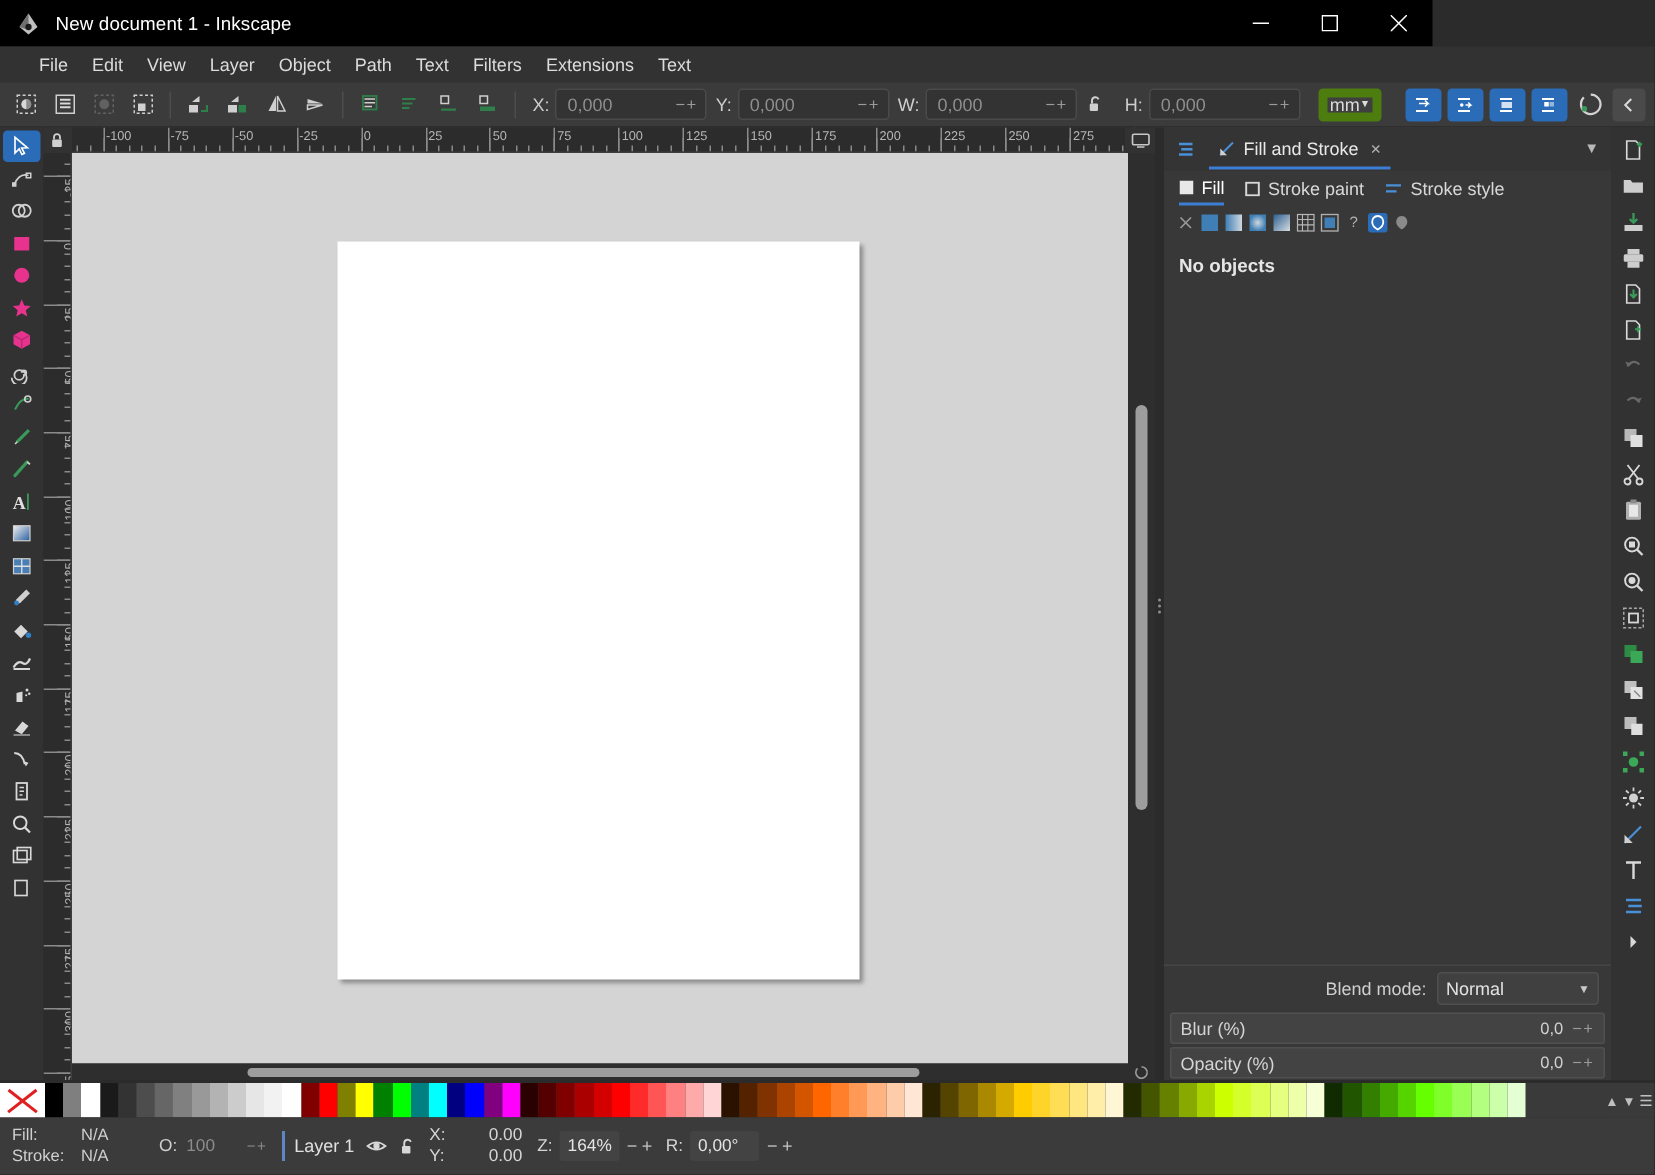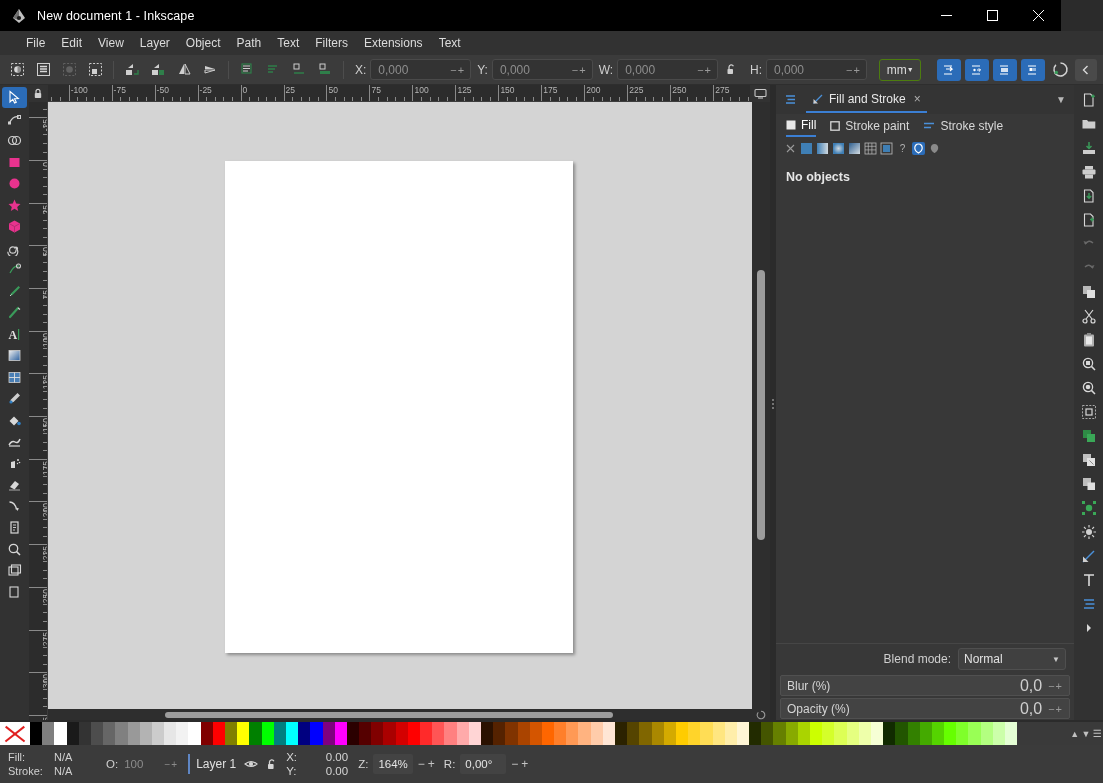--- a/index.html
+++ b/index.html
@@ -8,21 +8,21 @@
     background: #2b2b2b;
     font-family: "Liberation Sans", sans-serif;
     font-size: 12px;
     color: #d6d6d6;
     overflow: hidden;
   }
   .app { position: relative; width: 1103px; height: 783px; }
 
   
   .titlebar {
-    position: absolute; top: 0; left: 0; width: 1061px; height: 31px;
+    position: absolute; top: 0; left: 0; width: 955px; height: 31px;
     background: #000000; display: flex; align-items: center;
   }
   .title-logo { width: 18px; height: 18px; margin-left: 10px; margin-right: 9px; flex: none; }
   .title-text { font-size: 12.5px; color: #ffffff; letter-spacing: .1px; }
   .win-btns { margin-left: auto; display: flex; height: 31px; }
   .win-btn {
     width: 46px; height: 31px; display: flex; align-items: center; justify-content: center;
     color: #ffffff; font-size: 11px;
   }
 
@@ -48,21 +48,21 @@
   .tb-sep { width: 1px; height: 18px; background: #4d4d4d; margin: 0 5px; flex: none; }
   .fld-label { font-size: 12px; color: #cfcfcf; margin: 0 4px 0 6px; }
   .spin {
     display: flex; align-items: center; background: #333333; border: 1px solid #4a4a4a;
     border-radius: 3px; height: 21px; width: 104px; padding: 0 3px;
   }
   .spin .val { flex: 1; font-size: 12px; color: #8e8e8e; padding-left: 4px; }
   .spin .pm { color: #9a9a9a; font-size: 11px; letter-spacing: 1px; padding-right: 2px; }
   .unit-sel {
     display: flex; align-items: center; justify-content: center; gap: 0;
-    background: #3f3f3f; border: 1px solid #4d7c0f; border-radius: 3px;
+    background: #3f3f3f; border: 6px solid #4d7c0f; border-radius: 3px;
     height: 22px; width: 44px; margin-left: 12px; font-size: 12px; color: #dcdcdc;
   }
   .blue-btn {
     width: 24px; height: 22px; margin: 0 2px; border-radius: 3px;
     background: #2b6cb8; display: flex; align-items: center; justify-content: center; flex: none;
   }
 
   
   .toolbox {
     position: absolute; top: 85px; left: 0; width: 29px; height: 635px;
@@ -184,21 +184,21 @@
     background: #404040; border: 1px solid #4f4f4f; border-radius: 3px; padding: 0 5px;
     font-size: 12px; color: #e2e2e2;
   }
   .blend-sel .cv { margin-left: auto; font-size: 8px; color: #c8c8c8; }
 
   .slider-row {
     display: flex; align-items: center; height: 21px; margin: 1px 4px;
     background: #434343; border: 1px solid #505050; border-radius: 2px; padding: 0 6px;
   }
   .slider-row .lab { font-size: 12px; color: #d4d4d4; }
-  .slider-row .num { margin-left: auto; font-size: 16px; color: #cfcfcf; }
+  .slider-row .num { margin-left: auto; font-size: 11px; color: #cfcfcf; }
   .slider-row .pm { font-size: 11px; color: #9a9a9a; margin-left: 6px; letter-spacing: 1px; }
 
   
   .cmdbar {
     position: absolute; top: 85px; left: 1074px; width: 29px; height: 635px;
     background: #323232; padding-top: 3px;
   }
   .cmd {
     width: 25px; height: 23px; margin: 0 auto 1px auto; border-radius: 3px;
     display: flex; align-items: center; justify-content: center;

